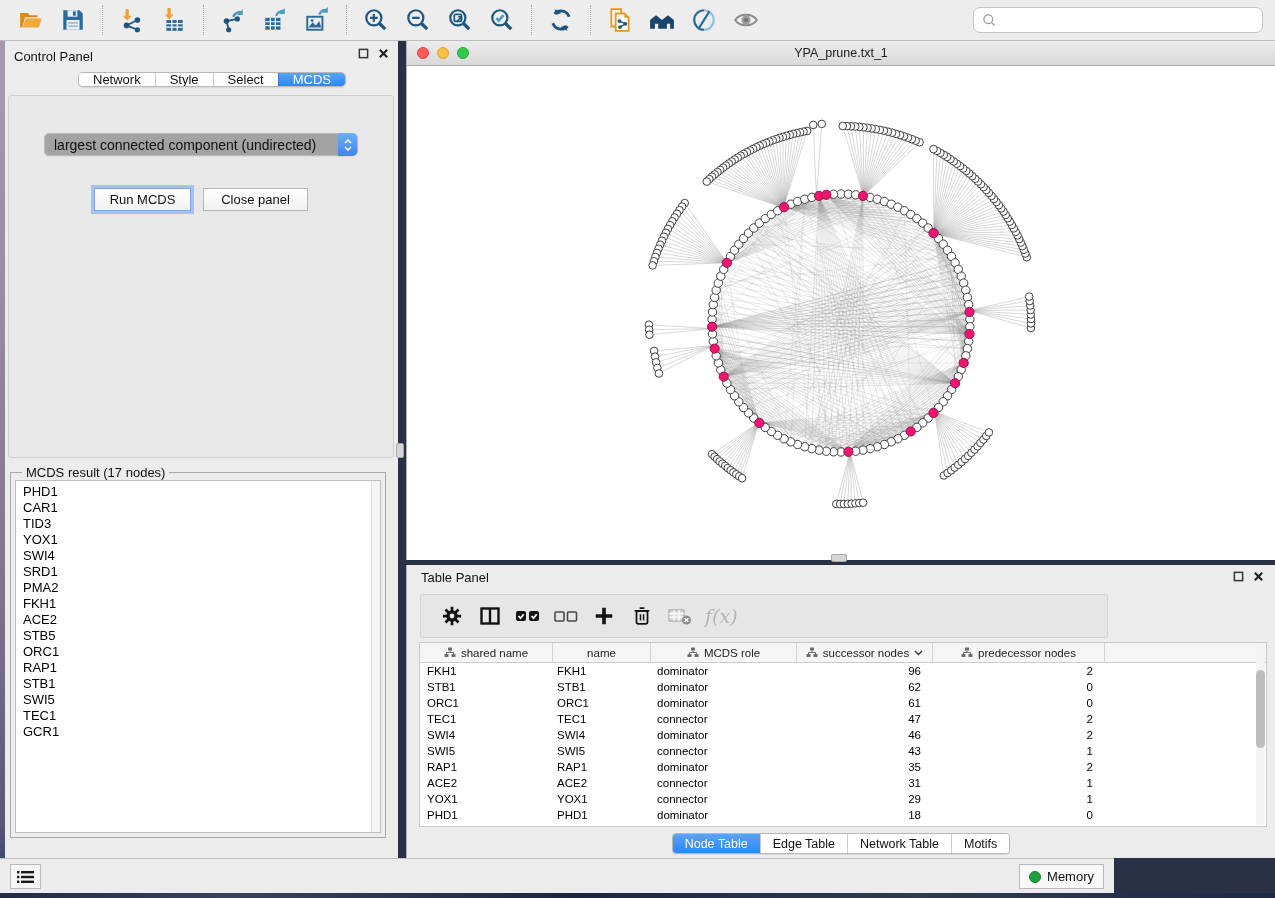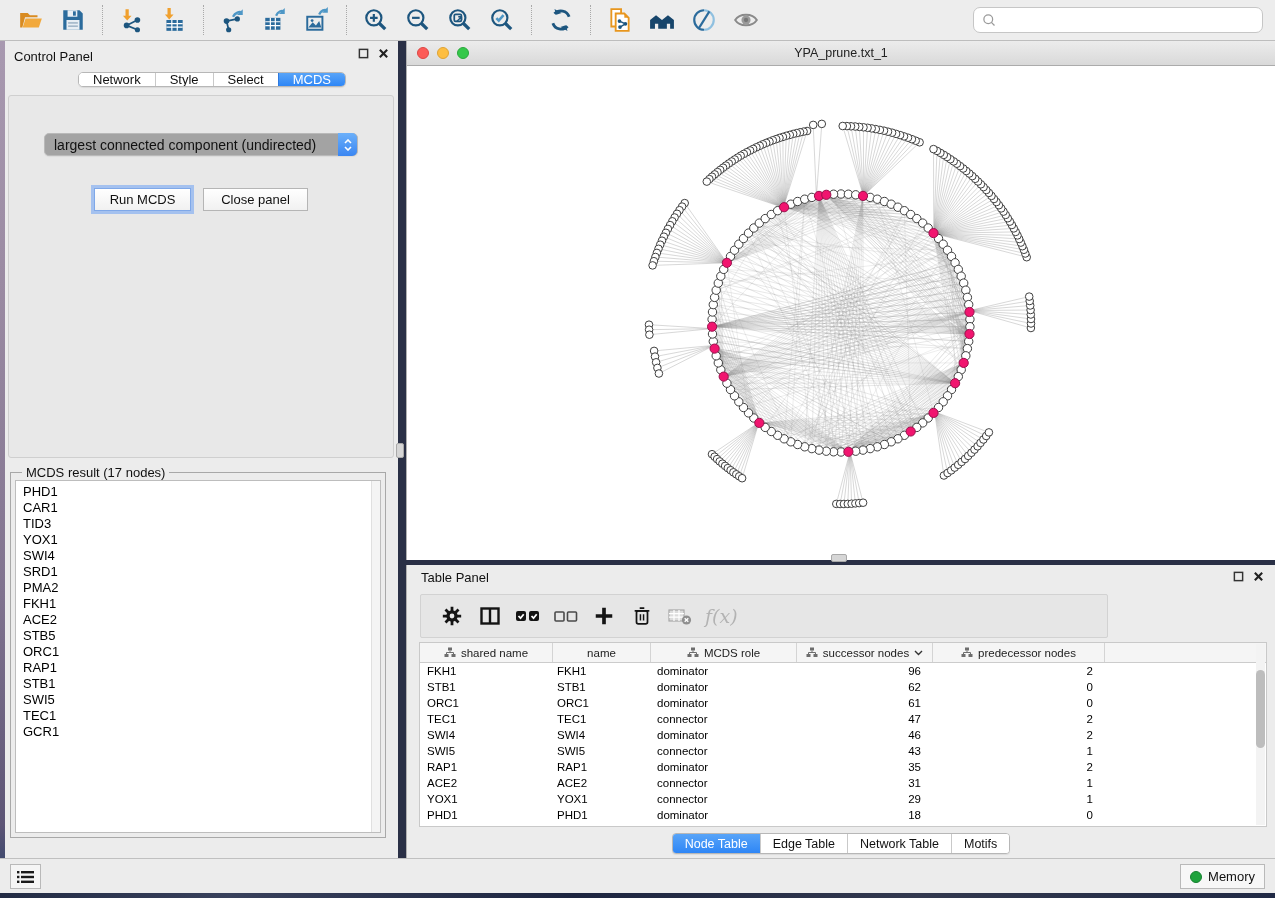--- a/index.html
+++ b/index.html
@@ -96,21 +96,21 @@
   .tcell.c3, .tcell.c4 { text-align:right; padding-right:12px; }
   #nt-scroll { position:absolute; right:1px; top:1px; bottom:1px; width:9px; background:#f3f3f3; }
   #nt-thumb { position:absolute; right:0; top:26px; width:9px; height:78px; background:#bdbdbd; border-radius:5px; }
 
   #tp-tabs { left:0; right:0; top:268px; display:flex; justify-content:center; }
   #tp-tabs .group { display:flex; height:21px; border:1px solid #b7b7b7; border-radius:4px; overflow:hidden;
     background:#fff; box-shadow:0 1px 1px rgba(0,0,0,.07); }
   #tp-tabs .seg { font-size:12.5px; padding:0 12px; }
 
   
-  #status-bar { left:0; top:858px; width:1275px; height:35px; background:#ececec; border-top:1px solid #c0c0c0; }
+  #status-bar { left:0; top:858px; width:1114px; height:35px; background:#ececec; border-top:1px solid #c0c0c0; }
   #menu-btn { left:10px; top:5px; width:31px; height:25px; background:#f5f5f5; border:1px solid #b9b9b9;
     display:flex; align-items:center; justify-content:center; }
   #memory-btn { right:10px; top:5px; height:25px; padding:0 9px; display:flex; gap:6px; align-items:center;
     background:#f7f7f7; border:1px solid #b9b9b9; font-size:13px; color:#111; }
   #memory-dot { width:12px; height:12px; border-radius:50%; background:#1ea33c; border:1px solid #158030; }
 </style>
 </head>
 <body>
 
 <div id="app">

